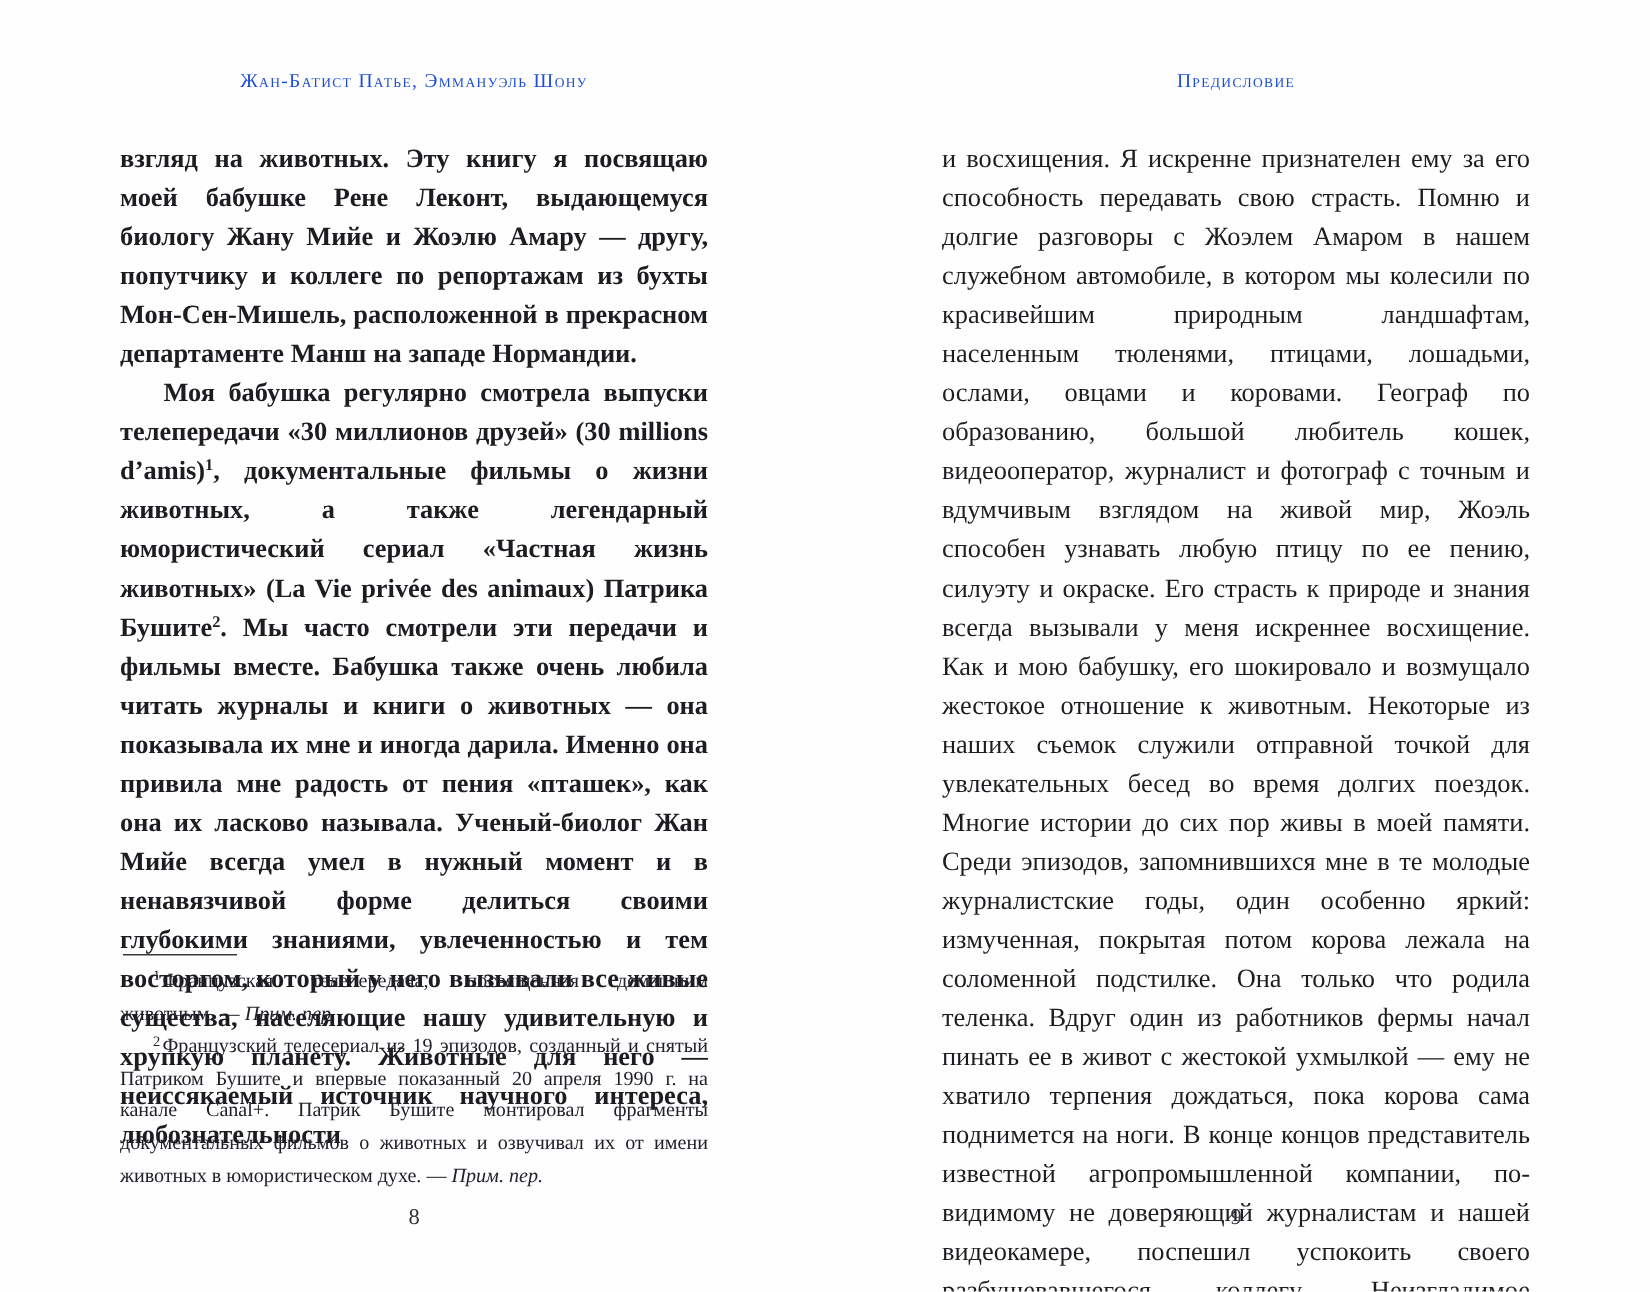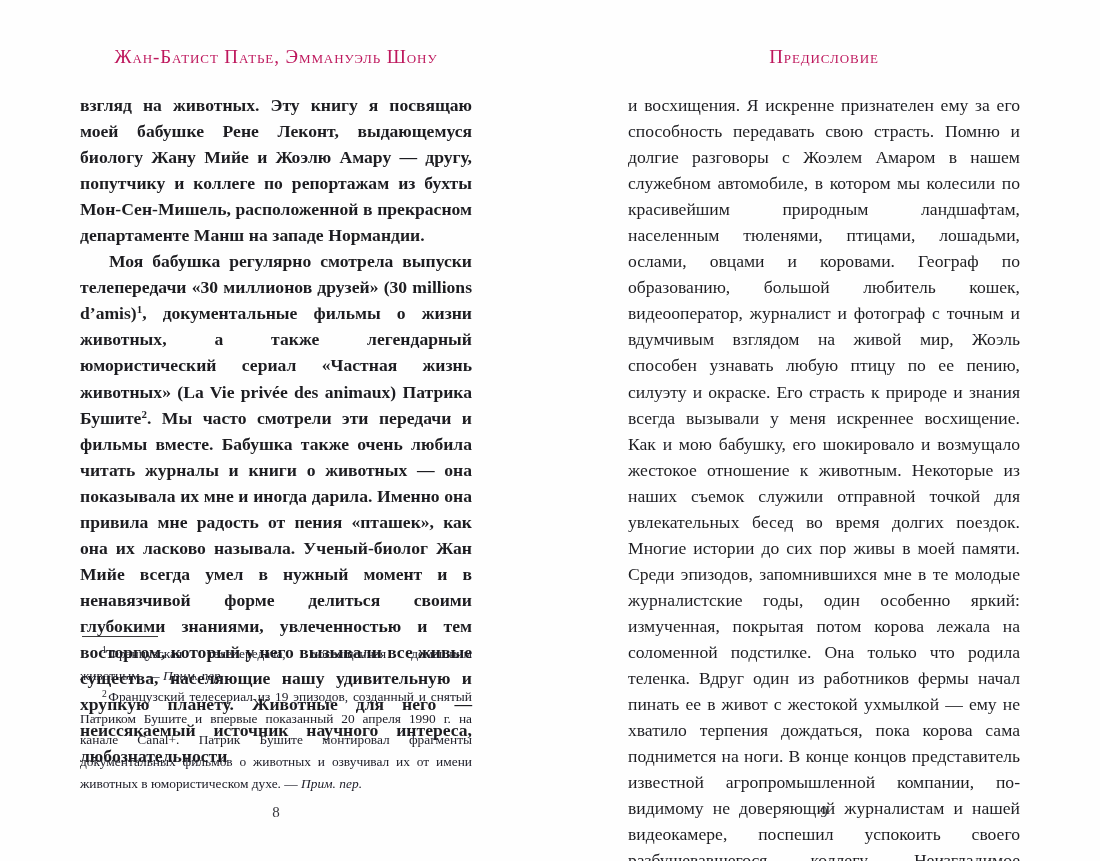--- a/index.html
+++ b/index.html
@@ -33,24 +33,24 @@
   }
   .page-left  { left: 0; }
   .page-right { left: 550px; }
 
   
   .running-head {
     position: absolute;
     top: 46px;
     width: 392px;
     text-align: center;
-    font-size: 19px;
+    font-size: 13px;
     font-variant: small-caps;
     letter-spacing: 0.9px;
-    color: #be185d;
+    color: #1d4ed8;
     white-space: nowrap;
   }
   .page-left  .running-head { left: 80px; }
   .page-right .running-head { left: 78px; }
 
   
   .textblock {
     position: absolute;
     top: 92px;
     width: 392px;

